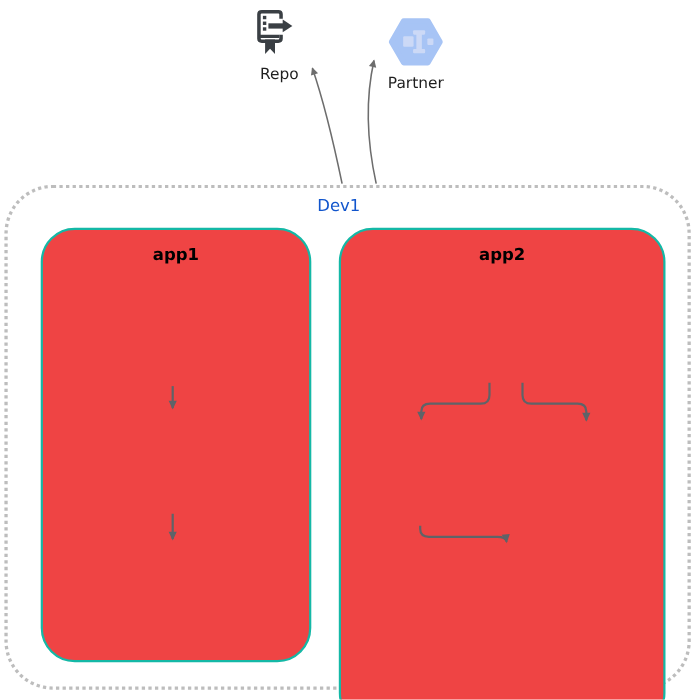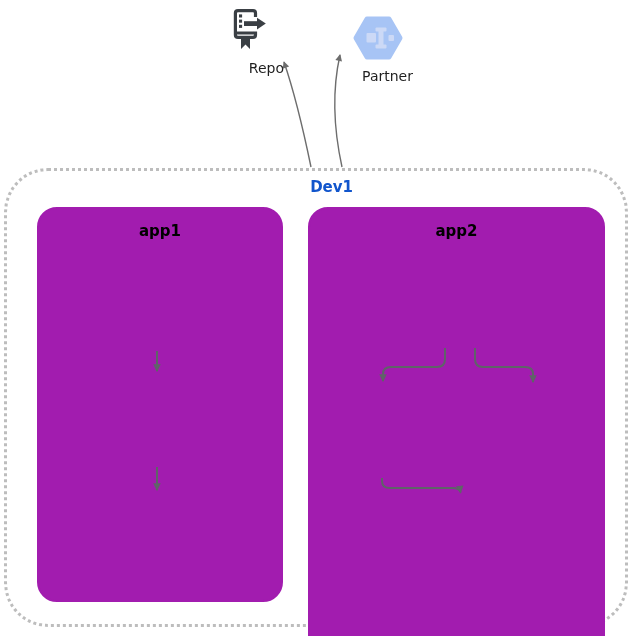--- a/index.html
+++ b/index.html
@@ -3,35 +3,35 @@
 <meta charset="utf-8">
 <style>
   html,body{margin:0;padding:0;}
   body{
     width:636px;height:636px;position:relative;background:#ffffff;overflow:hidden;
     font-family:"DejaVu Sans","Liberation Sans",sans-serif;
   }
   .abs{position:absolute;}
   
   .ext-label{
-    position:absolute;font-size:14px;color:#1f1f1f;text-align:right;white-space:nowrap;
+    position:absolute;font-size:14px;color:#1f1f1f;text-align:center;white-space:nowrap;
   }
   
   .boundary{
     position:absolute;left:4px;top:168px;width:624px;height:459px;
     border:3px dotted #bdbdbd;border-radius:44px;box-sizing:border-box;background:transparent;
   }
   .boundary-label{
-    position:absolute;left:263px;top:178px;width:90px;text-align:right;
-    font-size:15px;font-weight:bold;color:#1155cc;
+    position:absolute;left:263px;top:178px;width:90px;text-align:center;
+    font-size:15px;font-weight:normal;color:#1155cc;
   }
   
   .app{
-    position:absolute;border:2px solid #a21caf;border-radius:20px;
-    box-sizing:border-box;background:#a21caf;
+    position:absolute;border:2px solid #14b8a6;border-radius:31px;
+    box-sizing:border-box;background:#ef4444;
   }
   .app1{left:37px;top:207px;width:246px;height:395px;}
   .app2{left:308px;top:207px;width:297px;height:454px;}
   .app-title{
     position:absolute;top:13px;left:0;right:0;text-align:center;
     font-size:15px;font-weight:bold;color:#000000;
   }
   
   .service{
     position:absolute;border:2px dotted #6391ea;border-radius:16px;

